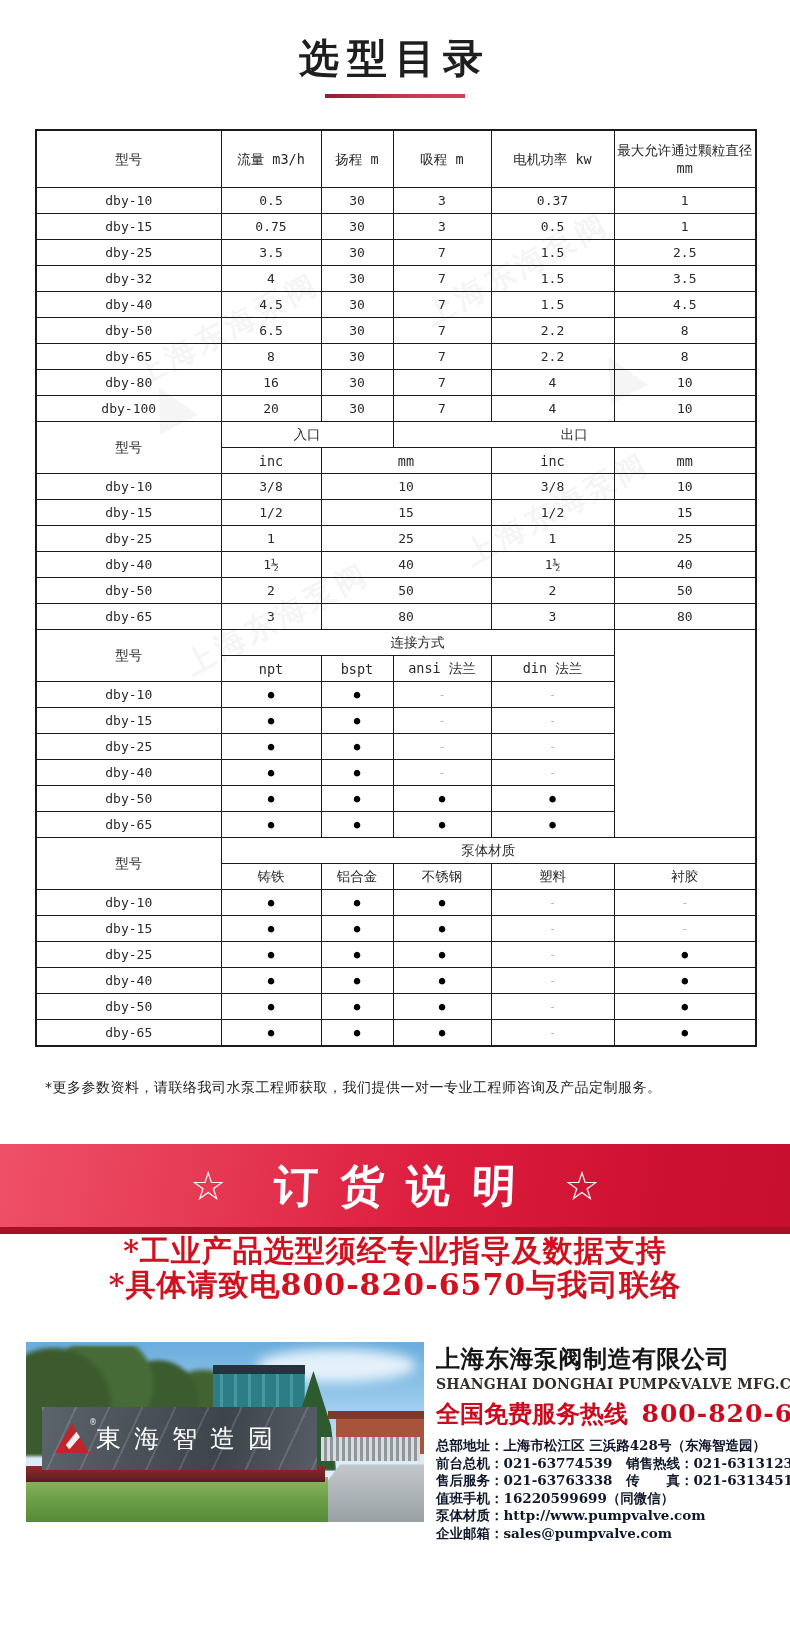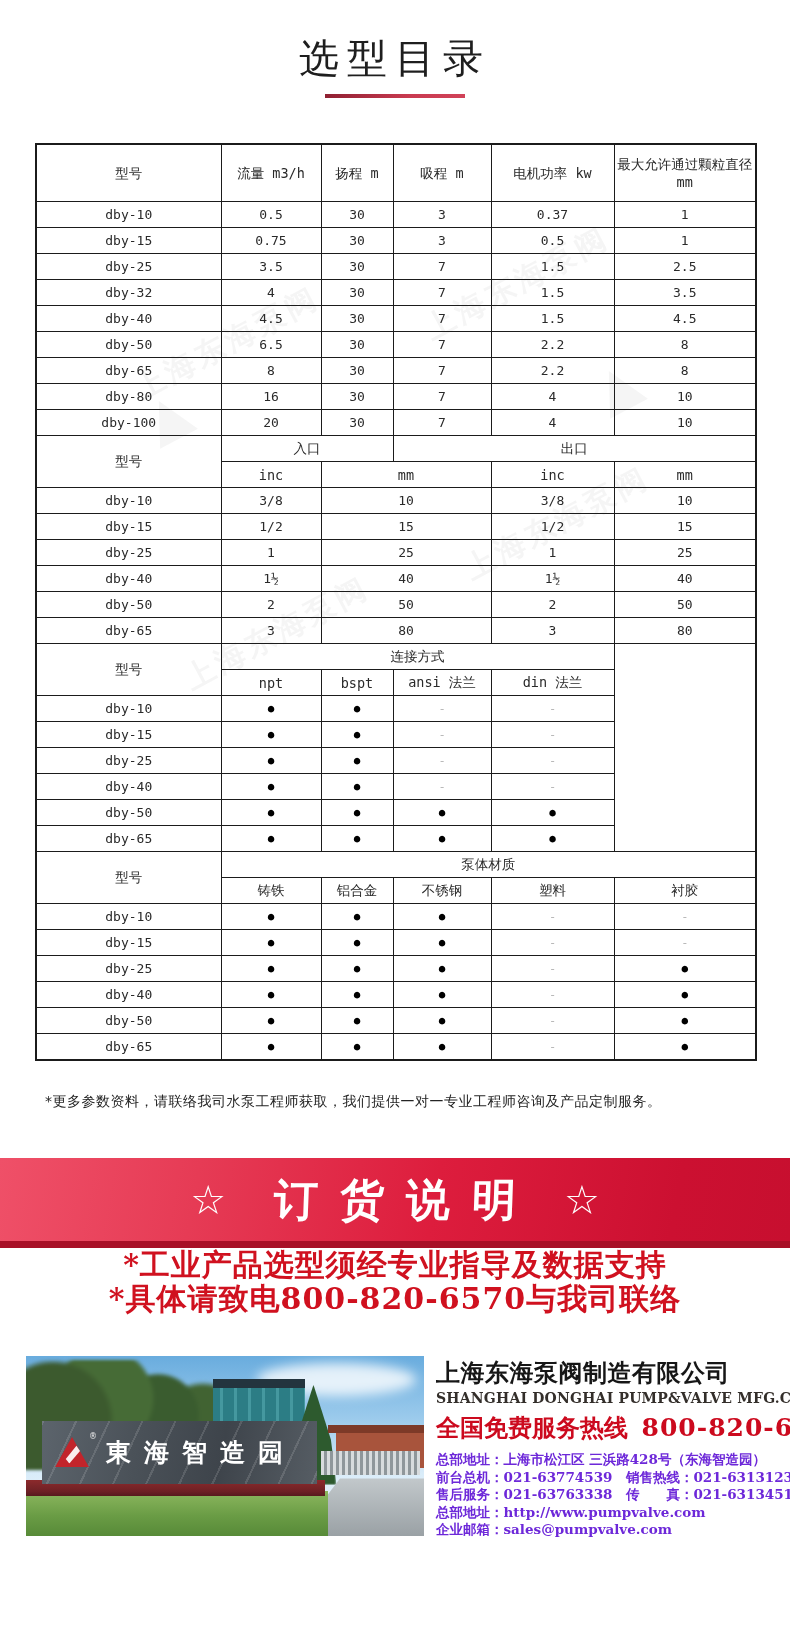--- a/index.html
+++ b/index.html
@@ -2,29 +2,29 @@
 <html><head>
 <meta charset="utf-8">
 <style>
   html,body{margin:0;padding:0;}
   body{
     width:790px;height:1626px;position:relative;background:#ffffff;
     font-family:"DejaVu Sans",sans-serif;color:#1f1f1f;overflow:hidden;
   }
   
   .title{
-    margin:36px 0 0 0;text-align:center;font-size:40px;font-weight:normal;
+    margin:36px 0 0 0;text-align:center;font-size:40px;font-weight:bold;
     letter-spacing:8px;color:#1e1e1e;line-height:44px;
   }
   .title-underline{
     width:140px;height:4px;margin:14px auto 0 auto;
     background:linear-gradient(90deg,#8f2032,#c93a50 60%,#d14258);
   }
   
-  .table-zone{position:relative;margin:45px 0 0 35px;width:596px;}
+  .table-zone{position:relative;margin:31px 0 0 35px;width:596px;}
   table.spec{
     border-collapse:collapse;table-layout:fixed;width:720px;
     border:2px solid #1b1b1b;position:relative;z-index:1;
     font-family:"DejaVu Sans Mono","DejaVu Sans",monospace;
   }
   table.spec th,table.spec td{
     border:1px solid #1b1b1b;text-align:center;vertical-align:middle;
     font-weight:400;font-size:13px;color:#2a2a2a;height:25px;padding:0 2px;
     overflow:hidden;
   }
@@ -103,34 +103,34 @@
   .wall{
     position:absolute;left:4%;top:36%;width:69%;height:35%;
     background:
       repeating-linear-gradient(115deg,rgba(255,255,255,0.13) 0 2px,transparent 2px 30px),
       linear-gradient(100deg,#5c646c 0%,#4a5158 35%,#3e444b 65%,#565d64 100%);
     display:flex;align-items:center;padding-left:12px;box-sizing:border-box;
   }
   .wall-logo{width:36px;height:32px;flex:0 0 auto;position:relative;}
   .wall-logo .reg{position:absolute;right:-7px;top:-4px;color:#eee;font-size:8px;}
   .sign-text{
-    color:#ffffff;font-size:25px;font-weight:bold;letter-spacing:13px;
-    margin-left:16px;white-space:nowrap;
+    color:#ffffff;font-size:25px;font-weight:normal;letter-spacing:13px;
+    margin-left:6px;white-space:nowrap;
   }
   
   .company{margin-left:12px;margin-top:2px;width:345px;}
   .co-name{font-size:24px;font-weight:bold;color:#161616;letter-spacing:0.5px;line-height:30px;white-space:nowrap;}
   .co-name-en{
     font-family:"DejaVu Serif","Liberation Serif",serif;font-weight:bold;
     font-size:14px;color:#332e2a;margin-top:2px;letter-spacing:0.2px;white-space:nowrap;
   }
   .hotline{margin-top:6px;white-space:nowrap;font-family:"DejaVu Serif","Liberation Serif",serif;font-weight:bold;color:#cc0a1e;}
   .hotline-label{font-size:24px;}
   .hotline-number{font-size:25px;letter-spacing:1px;margin-left:8px;}
-  .contacts{margin-top:7px;font-family:"DejaVu Serif","Liberation Serif",serif;font-weight:bold;color:#6d28d9;}
+  .contacts{margin-top:7px;font-family:"DejaVu Serif","Liberation Serif",serif;font-weight:bold;color:#0f172a;}
   .contact-line{font-size:13.5px;line-height:17.5px;white-space:nowrap;}
 </style>
 </head>
 <body>
 
 <div class="title">选型目录</div>
 <div class="title-underline"></div>
 
 <div class="table-zone">
   <table class="spec">
@@ -440,17 +440,18 @@
     <div class="co-name">上海东海泵阀制造有限公司</div>
     <div class="co-name-en">SHANGHAI DONGHAI PUMP&amp;VALVE MFG.CO.,LTD.</div>
     <div class="hotline">
       <span class="hotline-label">全国免费服务热线</span>
       <span class="hotline-number">800-820-6570</span>
     </div>
     <div class="contacts">
       <div class="contact-line">总部地址：上海市松江区 三浜路428号（东海智造园）</div>
       <div class="contact-line">前台总机：021-63774539　销售热线：021-63131230</div>
       <div class="contact-line">售后服务：021-63763338　传　　真：021-63134513</div>
-      <div class="contact-line">总部地址：http://www.pumpvalve.com</div>
+      <div class="contact-line">值班手机：16220599699（同微信）</div>
+      <div class="contact-line">泵体材质：http://www.pumpvalve.com</div>
       <div class="contact-line">企业邮箱：sales@pumpvalve.com</div>
     </div>
   </div>
 </div>
 
 </body></html>

